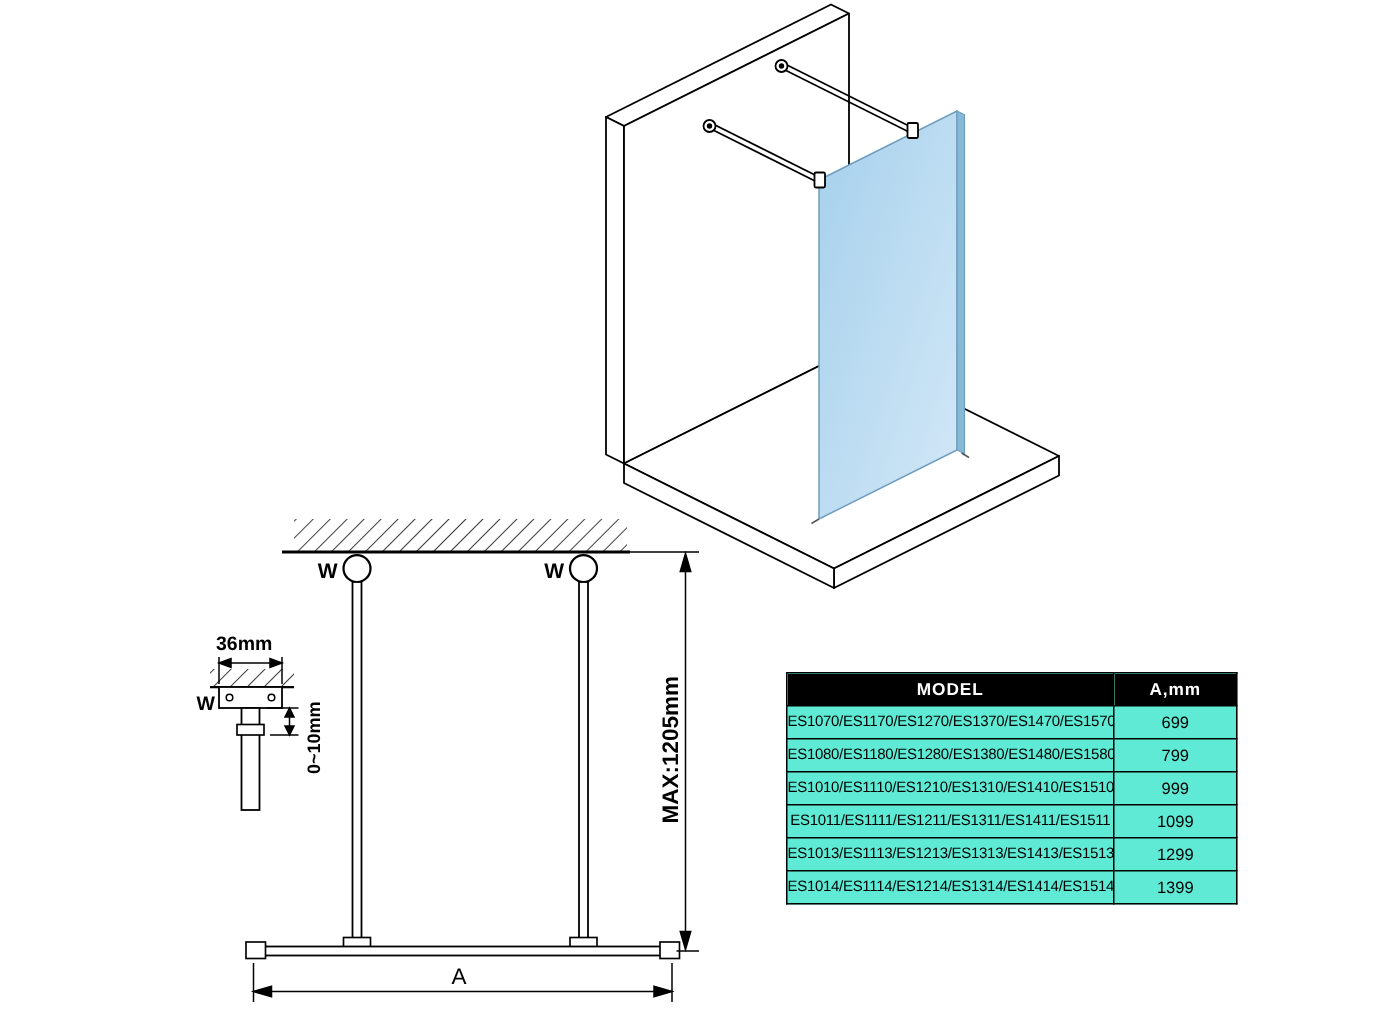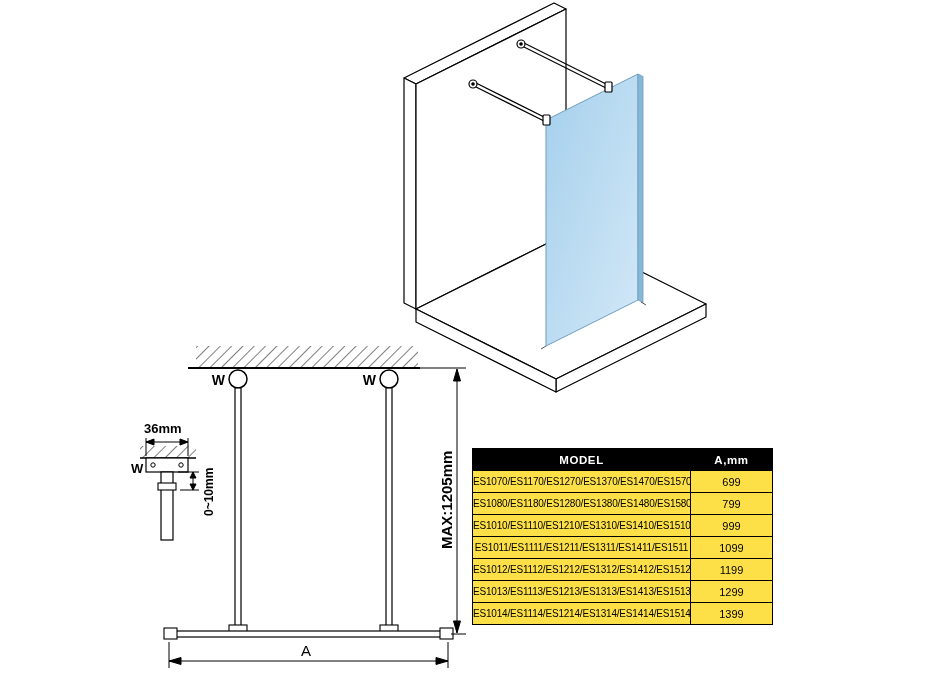--- a/index.html
+++ b/index.html
@@ -5,23 +5,23 @@
   html,body{margin:0;padding:0;}
   body{
     width:928px;height:686px;position:relative;overflow:hidden;
     background:#ffffff;
     font-family:"Liberation Sans", sans-serif;
   }
   #drawing{position:absolute;left:0;top:0;}
   svg text{font-family:"Liberation Sans", sans-serif;fill:#000;}
 
   .spec-table{
-    position:absolute;left:472px;top:448px;width:300px;
+    position:absolute;left:524px;top:448px;width:300px;
     border-collapse:collapse;table-layout:fixed;
-    background:#fde047;
+    background:#5eead4;
   }
   .spec-table th,.spec-table td{
     border:1px solid #000;text-align:center;vertical-align:middle;
     padding:0;height:21px;white-space:nowrap;overflow:hidden;
   }
   .spec-table thead th{
     background:#000;color:#fff;font-size:11.5px;font-weight:bold;letter-spacing:.6px;
   }
   .col-model{width:218px;}
   .col-a{width:82px;}
@@ -166,24 +166,20 @@
     </tr>
     <tr>
       <td class="model-cell"><span>ES1010/ES1110/ES1210/ES1310/ES1410/</span><span class="bold">ES1510</span></td>
       <td class="a-cell">999</td>
     </tr>
     <tr>
       <td class="model-cell"><span>ES1011/ES1111/ES1211/ES1311/ES1411/</span><span class="bold">ES1511</span></td>
       <td class="a-cell">1099</td>
     </tr>
     <tr>
-      <td class="model-cell"><span>ES1012/ES1112/ES1212/ES1312/ES1412/</span><span class="bold">ES1512</span></td>
-      <td class="a-cell">1199</td>
-    </tr>
-    <tr>
       <td class="model-cell"><span>ES1013/ES1113/ES1213/ES1313/ES1413/</span><span class="bold">ES1513</span></td>
       <td class="a-cell">1299</td>
     </tr>
     <tr>
       <td class="model-cell"><span>ES1014/ES1114/ES1214/ES1314/ES1414/</span><span class="bold">ES1514</span></td>
       <td class="a-cell">1399</td>
     </tr>
   </tbody>
 </table>
 

